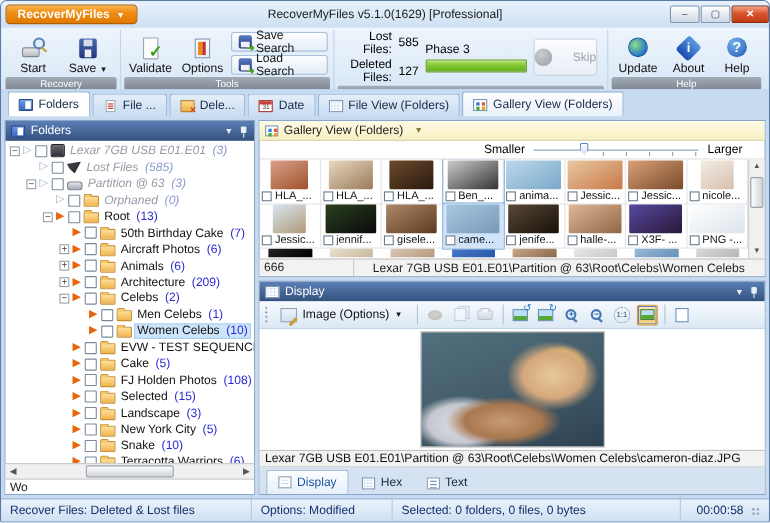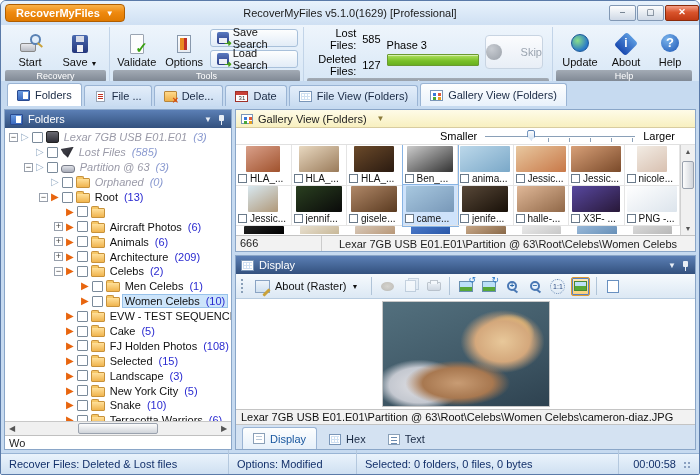--- a/index.html
+++ b/index.html
@@ -399,20 +399,24 @@
             <span class="sel-wrap">
               <span class="tree-label">Root</span>
               <span class="tree-count">(13)</span>
             </span>
           </div>
           <div class="tree-row" style="padding-left: 47px;">
             <span class="exp-space"></span>
             <span class="tree-arrow orange">▶</span>
             <span class="tree-check"></span>
             <span class="tico tico-folder"></span>
+            <span class="sel-wrap">
+              <span class="tree-label">50th Birthday Cake</span>
+              <span class="tree-count">(7)</span>
+            </span>
           </div>
           <div class="tree-row" style="padding-left: 47px;">
             <span class="expander">+</span>
             <span class="tree-arrow orange">▶</span>
             <span class="tree-check"></span>
             <span class="tico tico-folder"></span>
             <span class="sel-wrap">
               <span class="tree-label">Aircraft Photos</span>
               <span class="tree-count">(6)</span>
             </span>
@@ -726,21 +730,21 @@
           <span class="ticon ti-grid"></span>
           <span>Display</span>
           <span class="spacer"></span>
           <span class="ph-caret">▼</span>
           <span class="ph-pin"></span>
         </div>
         <div class="disp-toolbar">
           <span class="grip"></span>
           <span class="mode-btn">
             <span class="i-imgpencil"></span>
-            <span>About (Raster)</span>
+            <span>Image (Options)</span>
             <span style="font-size:7px">▼</span>
           </span>
           <span class="tb-sep"></span>
           <span class="tbico disabled">
               <span class="st-stamp"></span>
             </span>
           <span class="tbico disabled">
               <span class="st-copy"></span>
             </span>
           <span class="tbico disabled">

